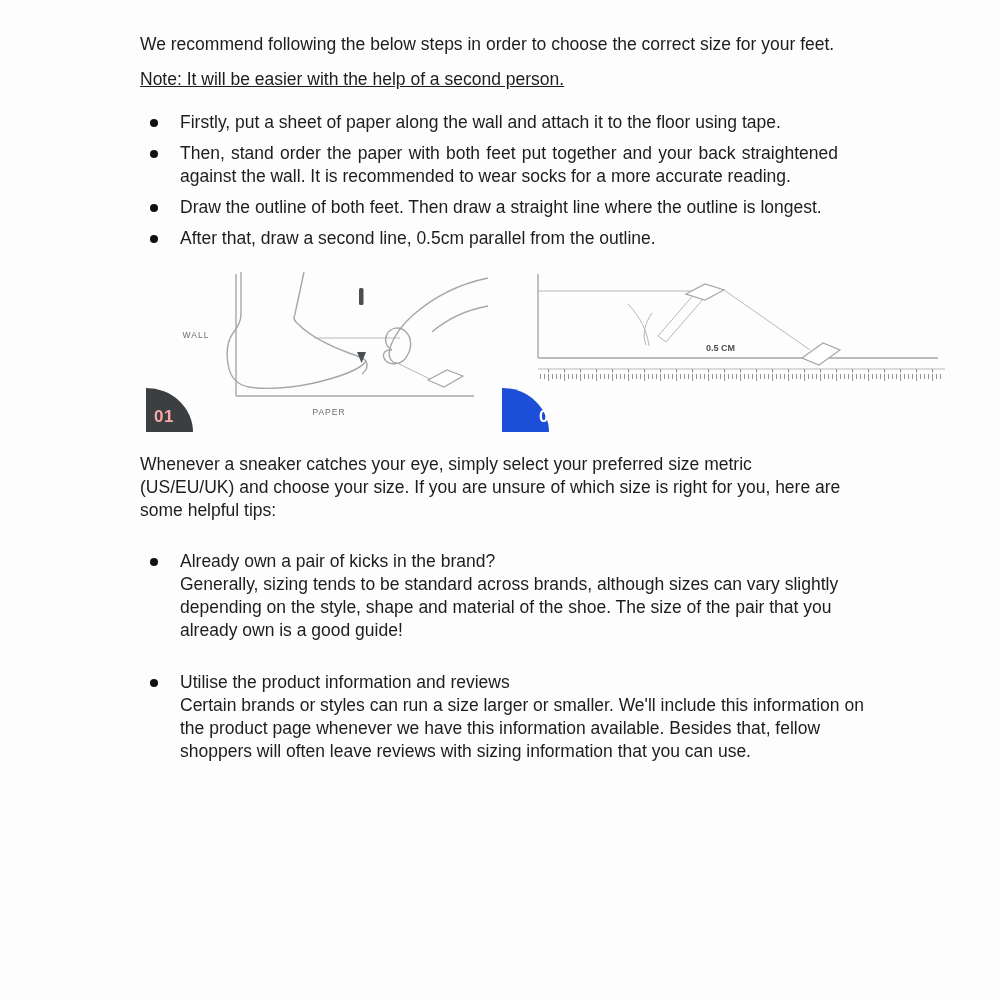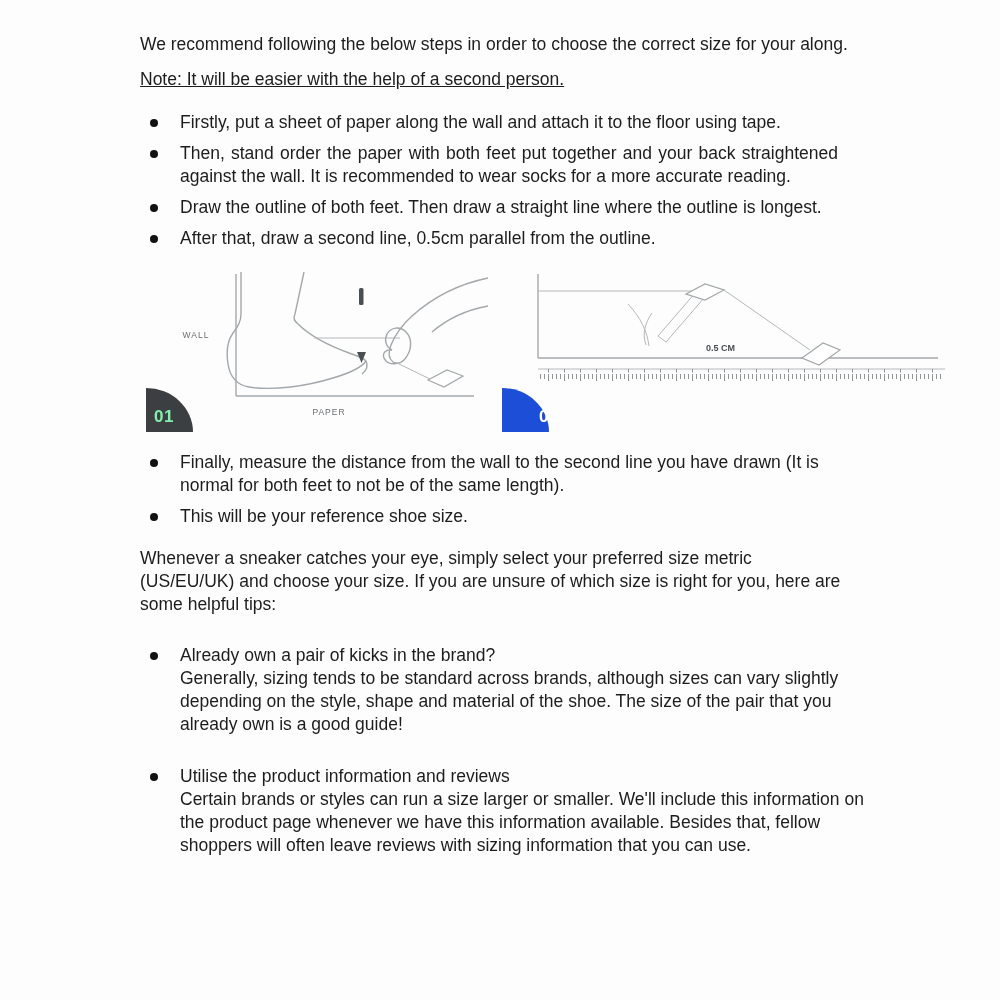--- a/index.html
+++ b/index.html
@@ -86,21 +86,21 @@
     width:8px; height:8px; border-radius:50%;
     background:#111;
   }
 </style>
 </head>
 <body>
 
 <div class="page">
   <div class="content">
 
-    <p class="intro">We recommend following the below steps in order to choose the correct size for your along.</p>
+    <p class="intro">We recommend following the below steps in order to choose the correct size for your feet.</p>
     <p class="note">Note: It will be easier with the help of a second person.</p>
 
     <ul class="bullets steps">
       <li><span class="dot"></span><span>Firstly, put a sheet of paper along the wall and attach it to the floor using tape.</span></li>
       <li><span class="dot"></span><span>Then, stand order the paper with both feet put together and your back straightened against the wall. It is recommended to wear socks for a more accurate reading.</span></li>
       <li><span class="dot"></span><span>Draw the outline of both feet. Then draw a straight line where the outline is longest.</span></li>
       <li><span class="dot"></span><span>After that, draw a second line, 0.5cm parallel from the outline.</span></li>
     </ul>
 
     <div class="figures">
@@ -124,21 +124,21 @@
           <path class="fig-line" d="M263 90 C268 82 268 72 262 66 C256 60 247 61 243 68 C240 74 242 81 248 84"></path>
           <path class="fig-line" d="M248 84 C242 83 238 87 240 92 C242 97 248 99 253 97"></path>
           <path class="fig-line" d="M344 40 C322 44 302 54 288 66"></path>
 
           <line class="fig-line-thin" x1="253" y1="97" x2="290" y2="115"></line>
           <path class="fig-white" d="M284 114 L303 104 L319 110 L300 121 Z"></path>
 
           <text class="fig-label" x="52" y="72" text-anchor="middle">WALL</text>
           <text class="fig-label" x="185" y="149" text-anchor="middle">PAPER</text>
         </svg>
-        <div class="badge" style="background: rgb(59, 63, 66); color: #86efac;">
+        <div class="badge" style="background: rgb(59, 63, 66); color: #fca5a5;">
           <span>01</span>
         </div>
       </div>
 
       <div class="figure figure-2">
         <svg width="460" height="168" viewBox="0 0 460 168">
           <defs>
             <pattern id="ruler-ticks" width="16" height="12" patternUnits="userSpaceOnUse">
               <path d="M0.5 0 V10.5 M4.5 0 V5 M8.5 0 V5 M12.5 0 V5" stroke="#8f9496" stroke-width="1" fill="none"></path>
             </pattern>
@@ -164,24 +164,20 @@
 
           <text class="fig-label-bold" x="206" y="85">0.5 CM</text>
         </svg>
         <div class="badge" style="background: #1d4ed8; color: rgb(255, 255, 255); padding-left: 37px;">
           <span>02</span>
         </div>
       </div>
 
     </div>
 
-    <ul class="bullets list-after">
-      <li><span class="dot"></span><span>Finally, measure the distance from the wall to the second line you have drawn (It is normal for both feet to not be of the same length).</span></li>
-      <li><span class="dot"></span><span>This will be your reference shoe size.</span></li>
-    </ul>
 
     <p class="tips-intro">Whenever a sneaker catches your eye, simply select your preferred size metric (US/EU/UK) and choose your size. If you are unsure of which size is right for you, here are some helpful tips:</p>
 
     <ul class="tips">
       <li>
         <span class="dot"></span>
         <div>Already own a pair of kicks in the brand?</div>
         <div>Generally, sizing tends to be standard across brands, although sizes can vary slightly depending on the style, shape and material of the shoe. The size of the pair that you already own is a good guide!</div>
       </li>
       <li>

